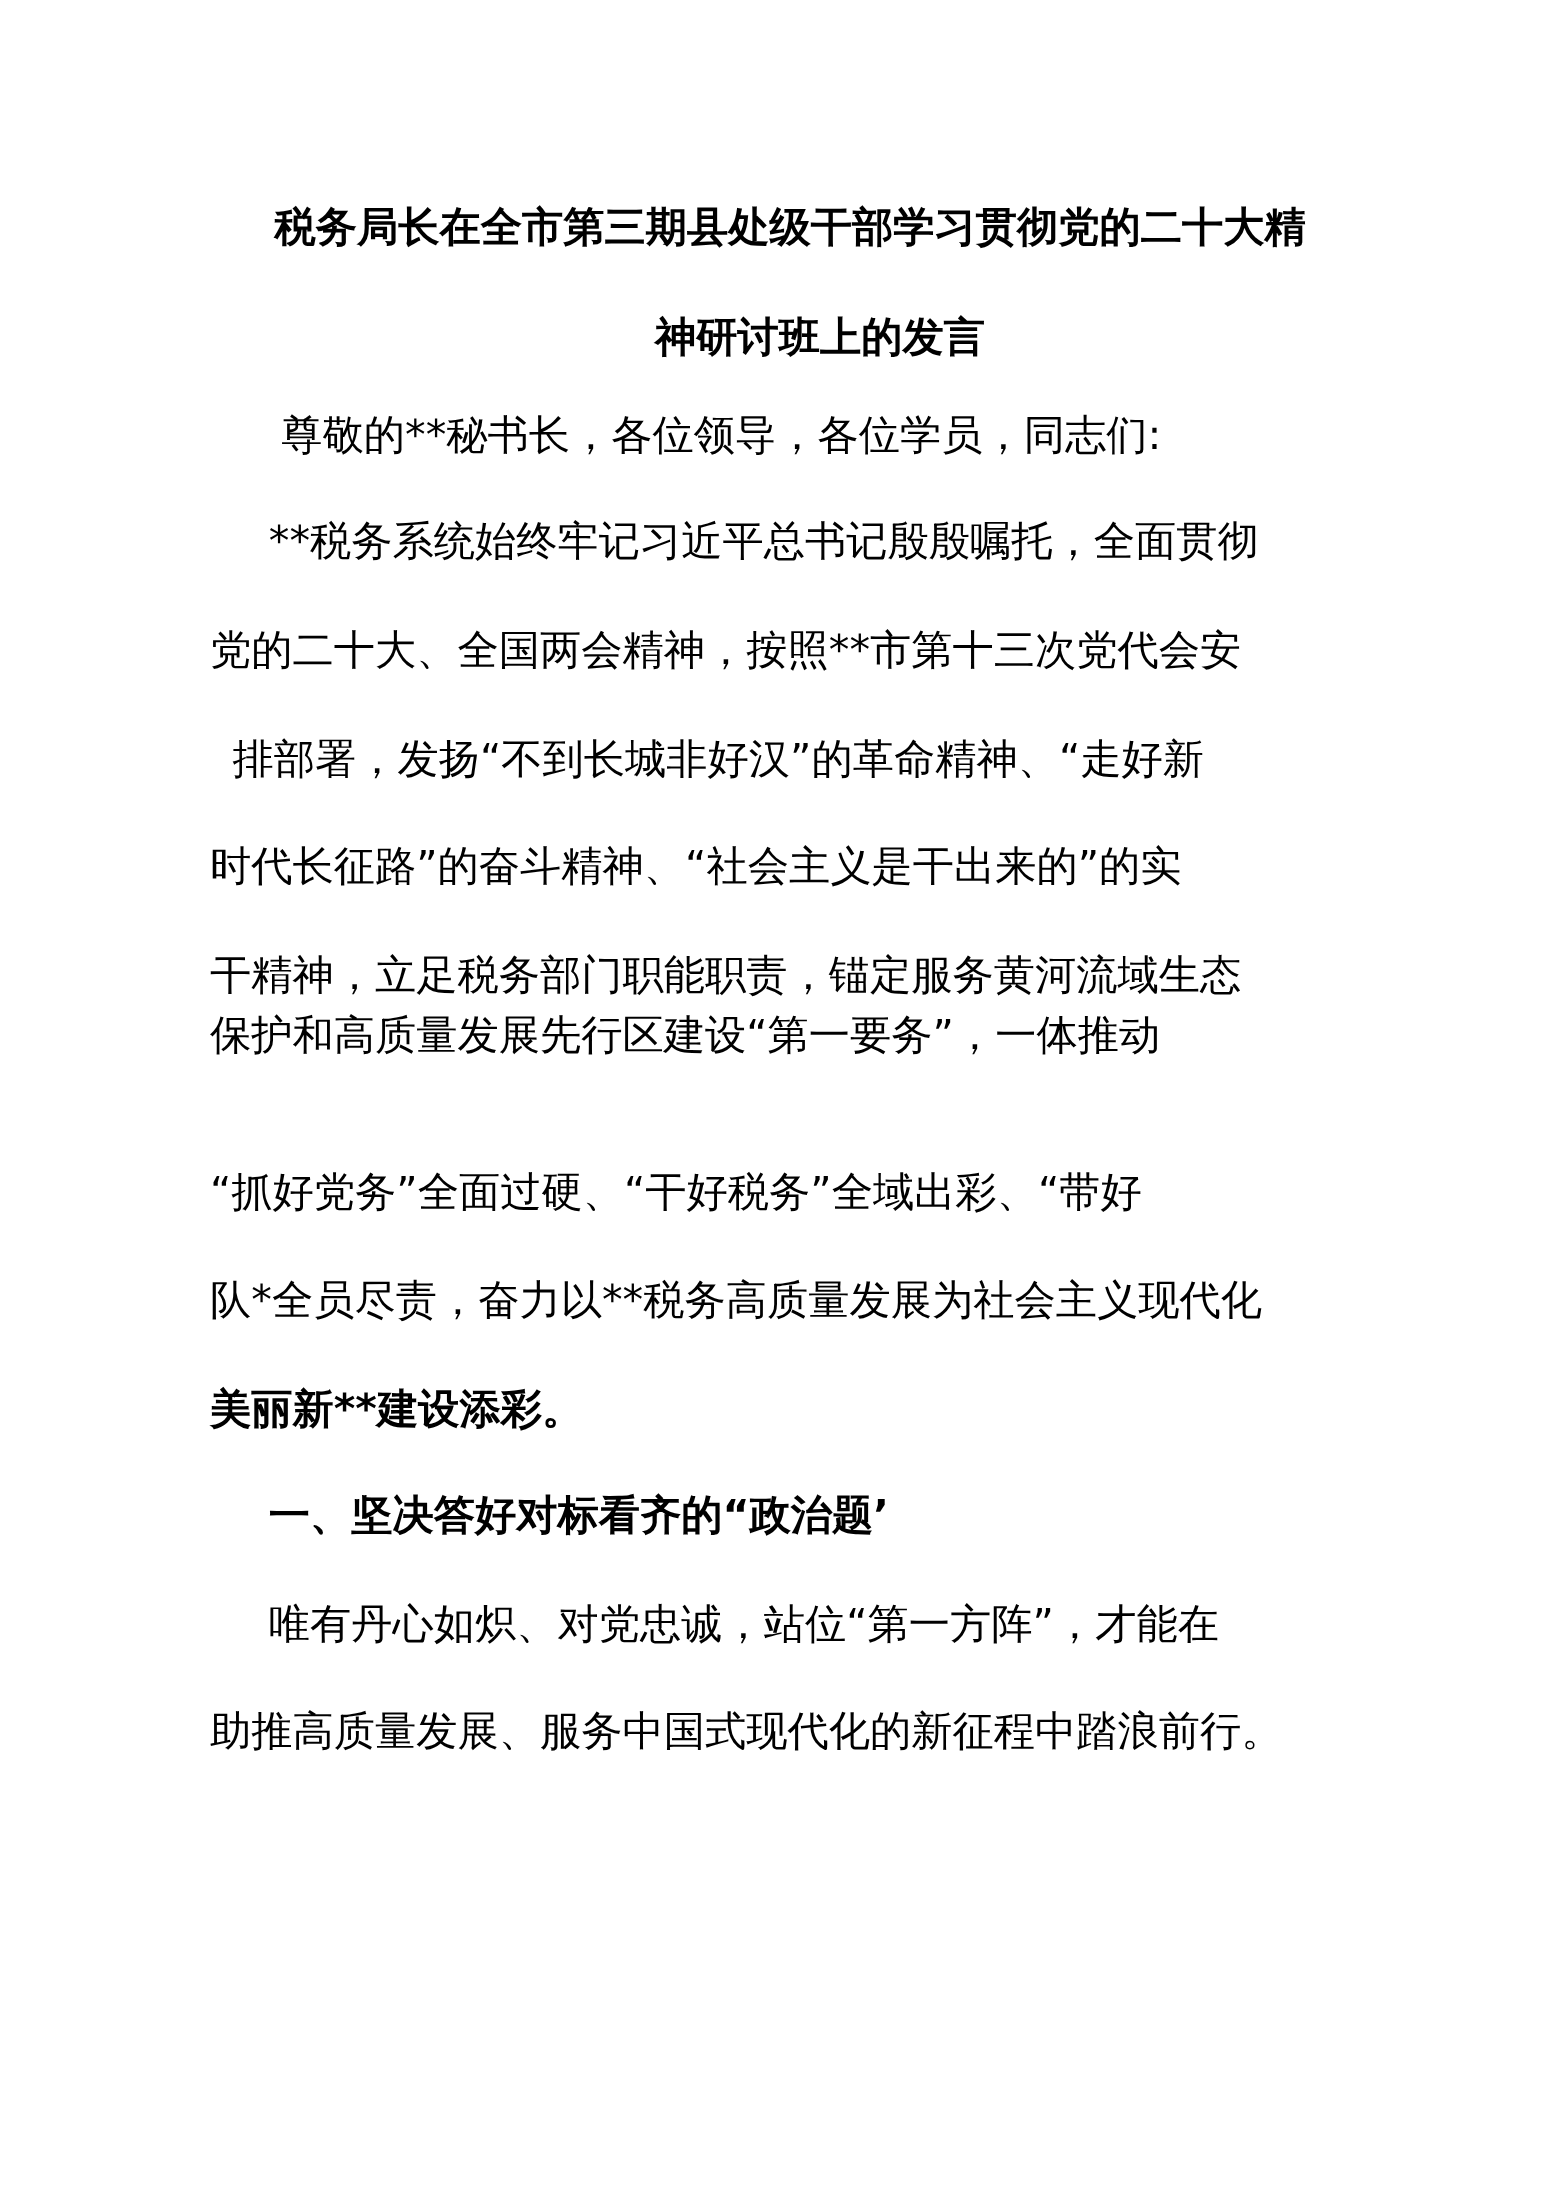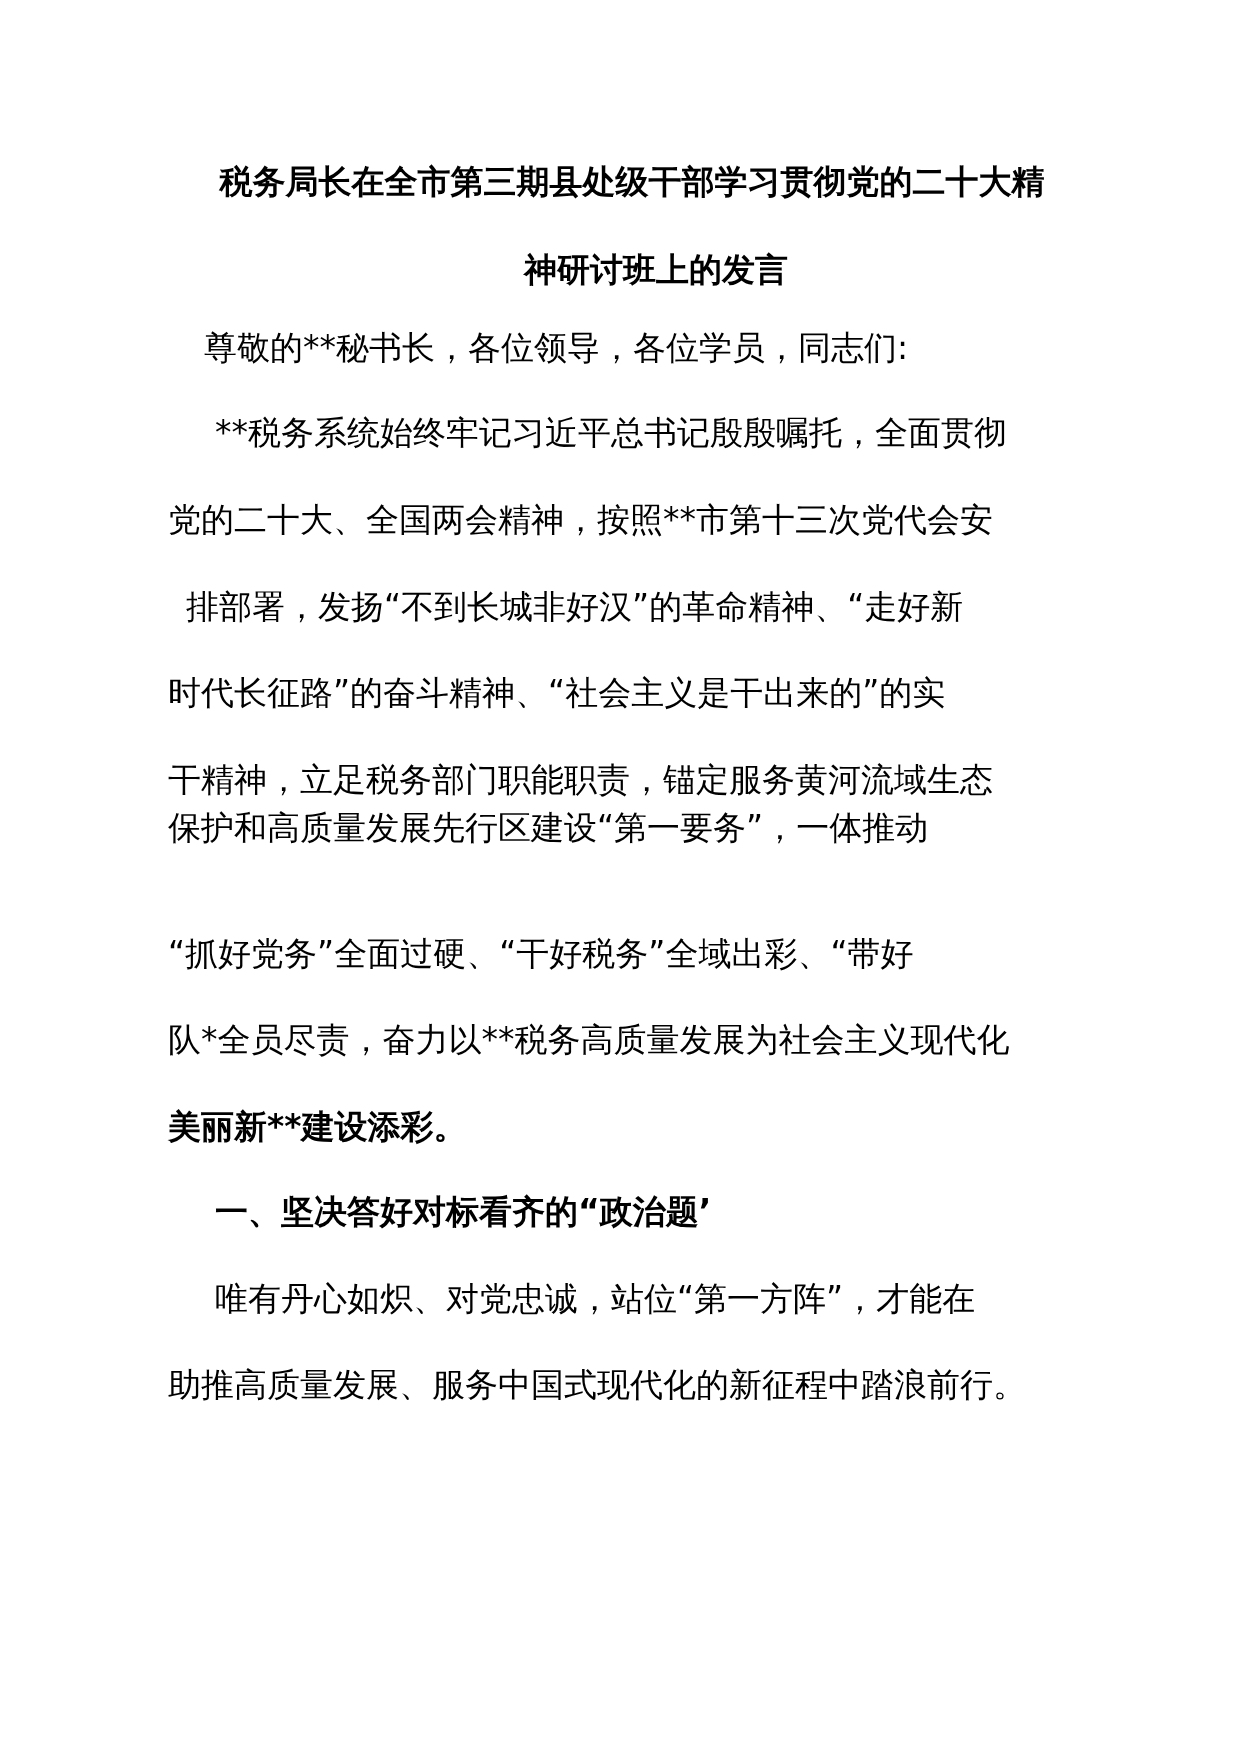--- a/index.html
+++ b/index.html
@@ -11,21 +11,21 @@
     .line { position: absolute; font-size: 33px; white-space: nowrap; line-height: 40px; }
     .head { font-weight: bold; }
   </style>
 </head>
 <body>
 
 <div class="page">
   <div class="title" style="top:160px;">税务局长在全市第三期县处级干部学习贯彻党的二十大精</div>
   <div class="title" style="top:248px;margin-left:24px;">神研讨班上的发言</div>
 
-  <div class="line" style="left:204px; top:328px;">尊敬的**秘书长，各位领导，各位学员，同志们:</div>
+  <div class="line" style="left:225px; top:328px;">尊敬的**秘书长，各位领导，各位学员，同志们:</div>
 
   <div class="line" style="left:215px; top:413px;">**税务系统始终牢记习近平总书记殷殷嘱托，全面贯彻</div>
   <div class="line" style="left:168px; top:500px;">党的二十大、全国两会精神，按照**市第十三次党代会安</div>
   <div class="line" style="left:168px; top:587px;margin-left:18px;">排部署，发扬“不到长城非好汉”的革命精神、“走好新</div>
   <div class="line" style="left:168px; top:673px;">时代长征路”的奋斗精神、“社会主义是干出来的”的实</div>
   <div class="line" style="left:168px; top:760px;">干精神，立足税务部门职能职责，锚定服务黄河流域生态</div>
   <div class="line" style="left:168px; top:808px;">保护和高质量发展先行区建设“第一要务”，一体推动</div>
   <div class="line" style="left:168px; top:934px;">“抓好党务”全面过硬、“干好税务”全域出彩、“带好</div>
   <div class="line" style="left:168px; top:1020px;">队*全员尽责，奋力以**税务高质量发展为社会主义现代化</div>
   <div class="line" style="left:168px; top:1107px;font-weight:bold;">美丽新**建设添彩。</div>

